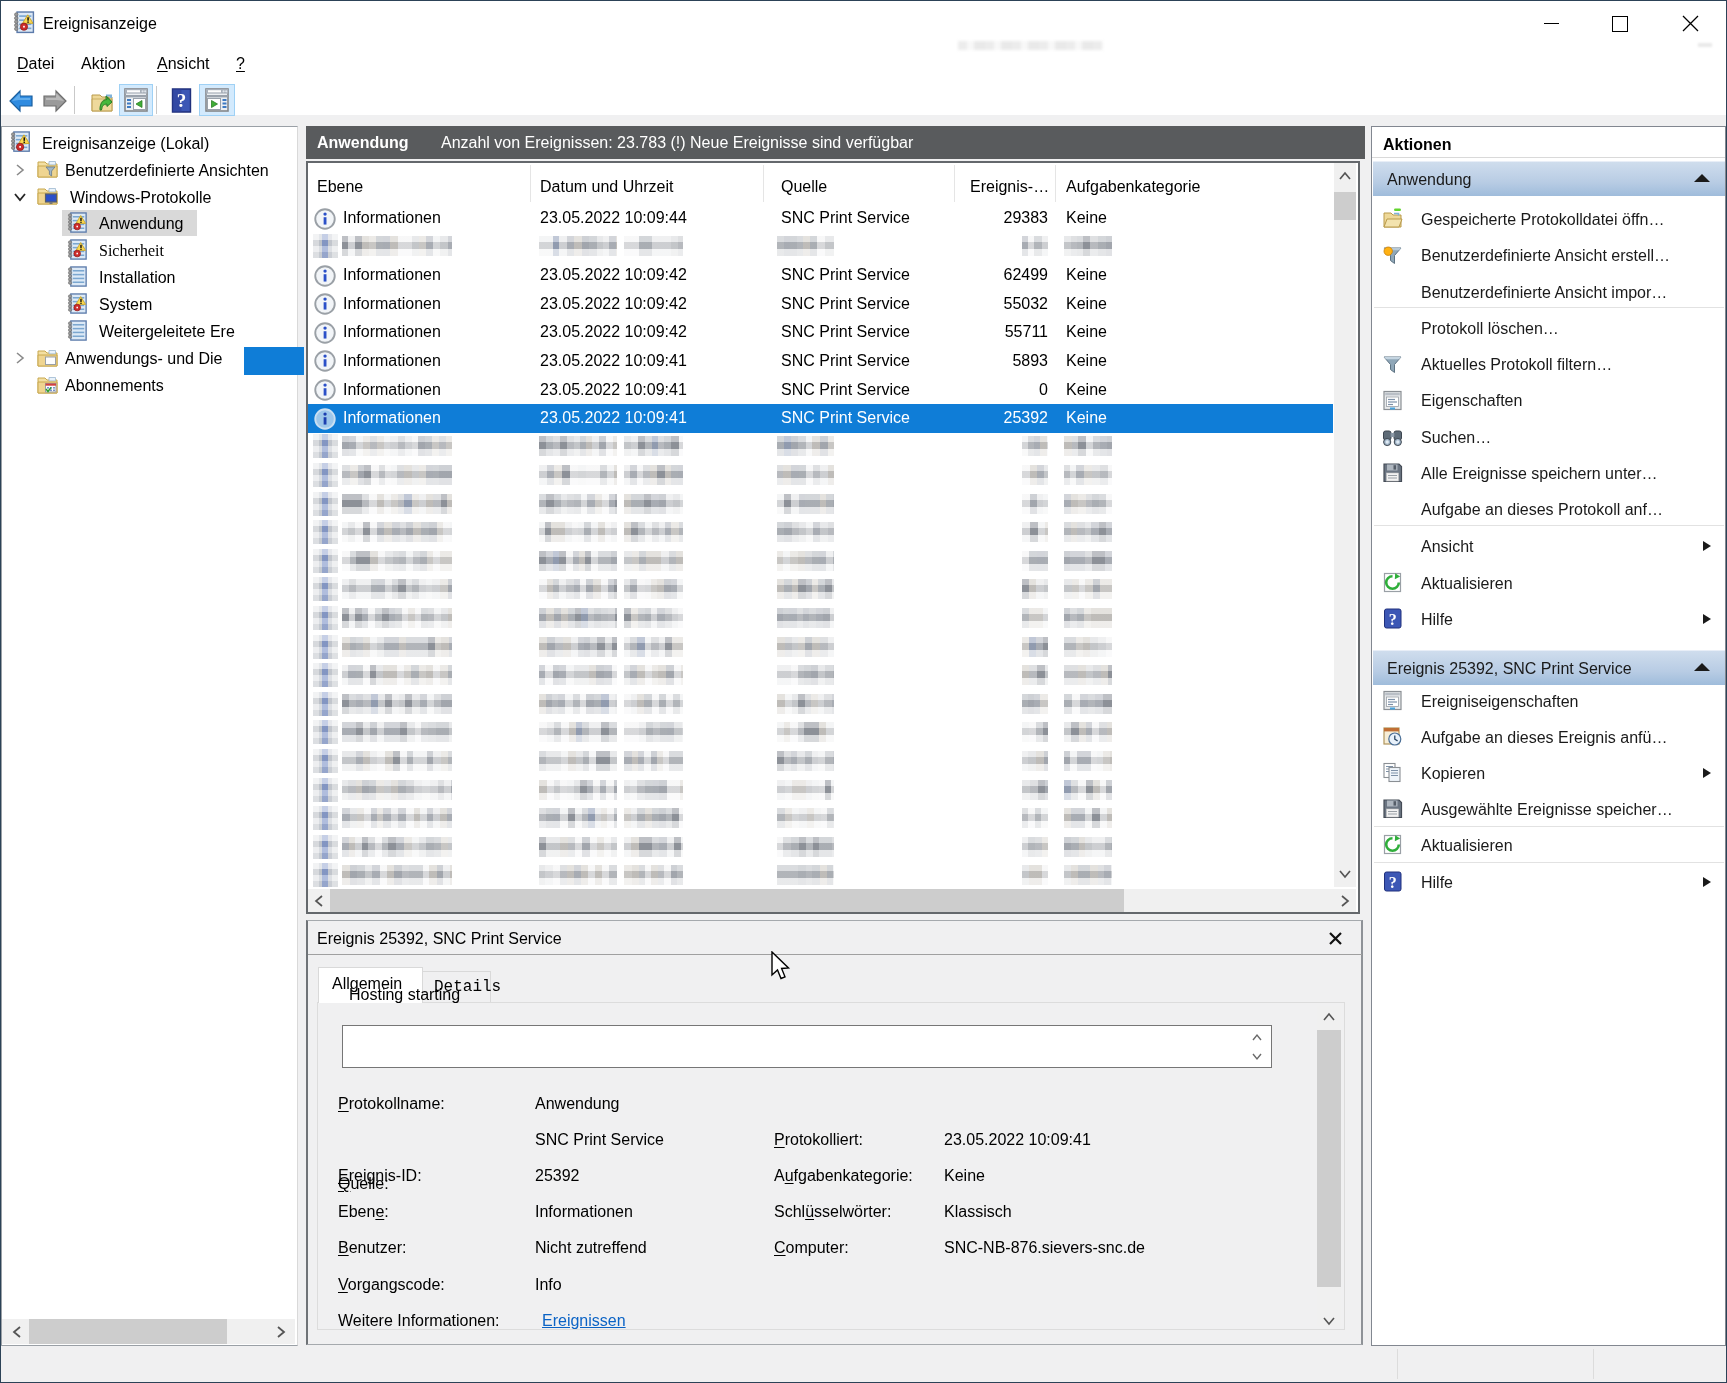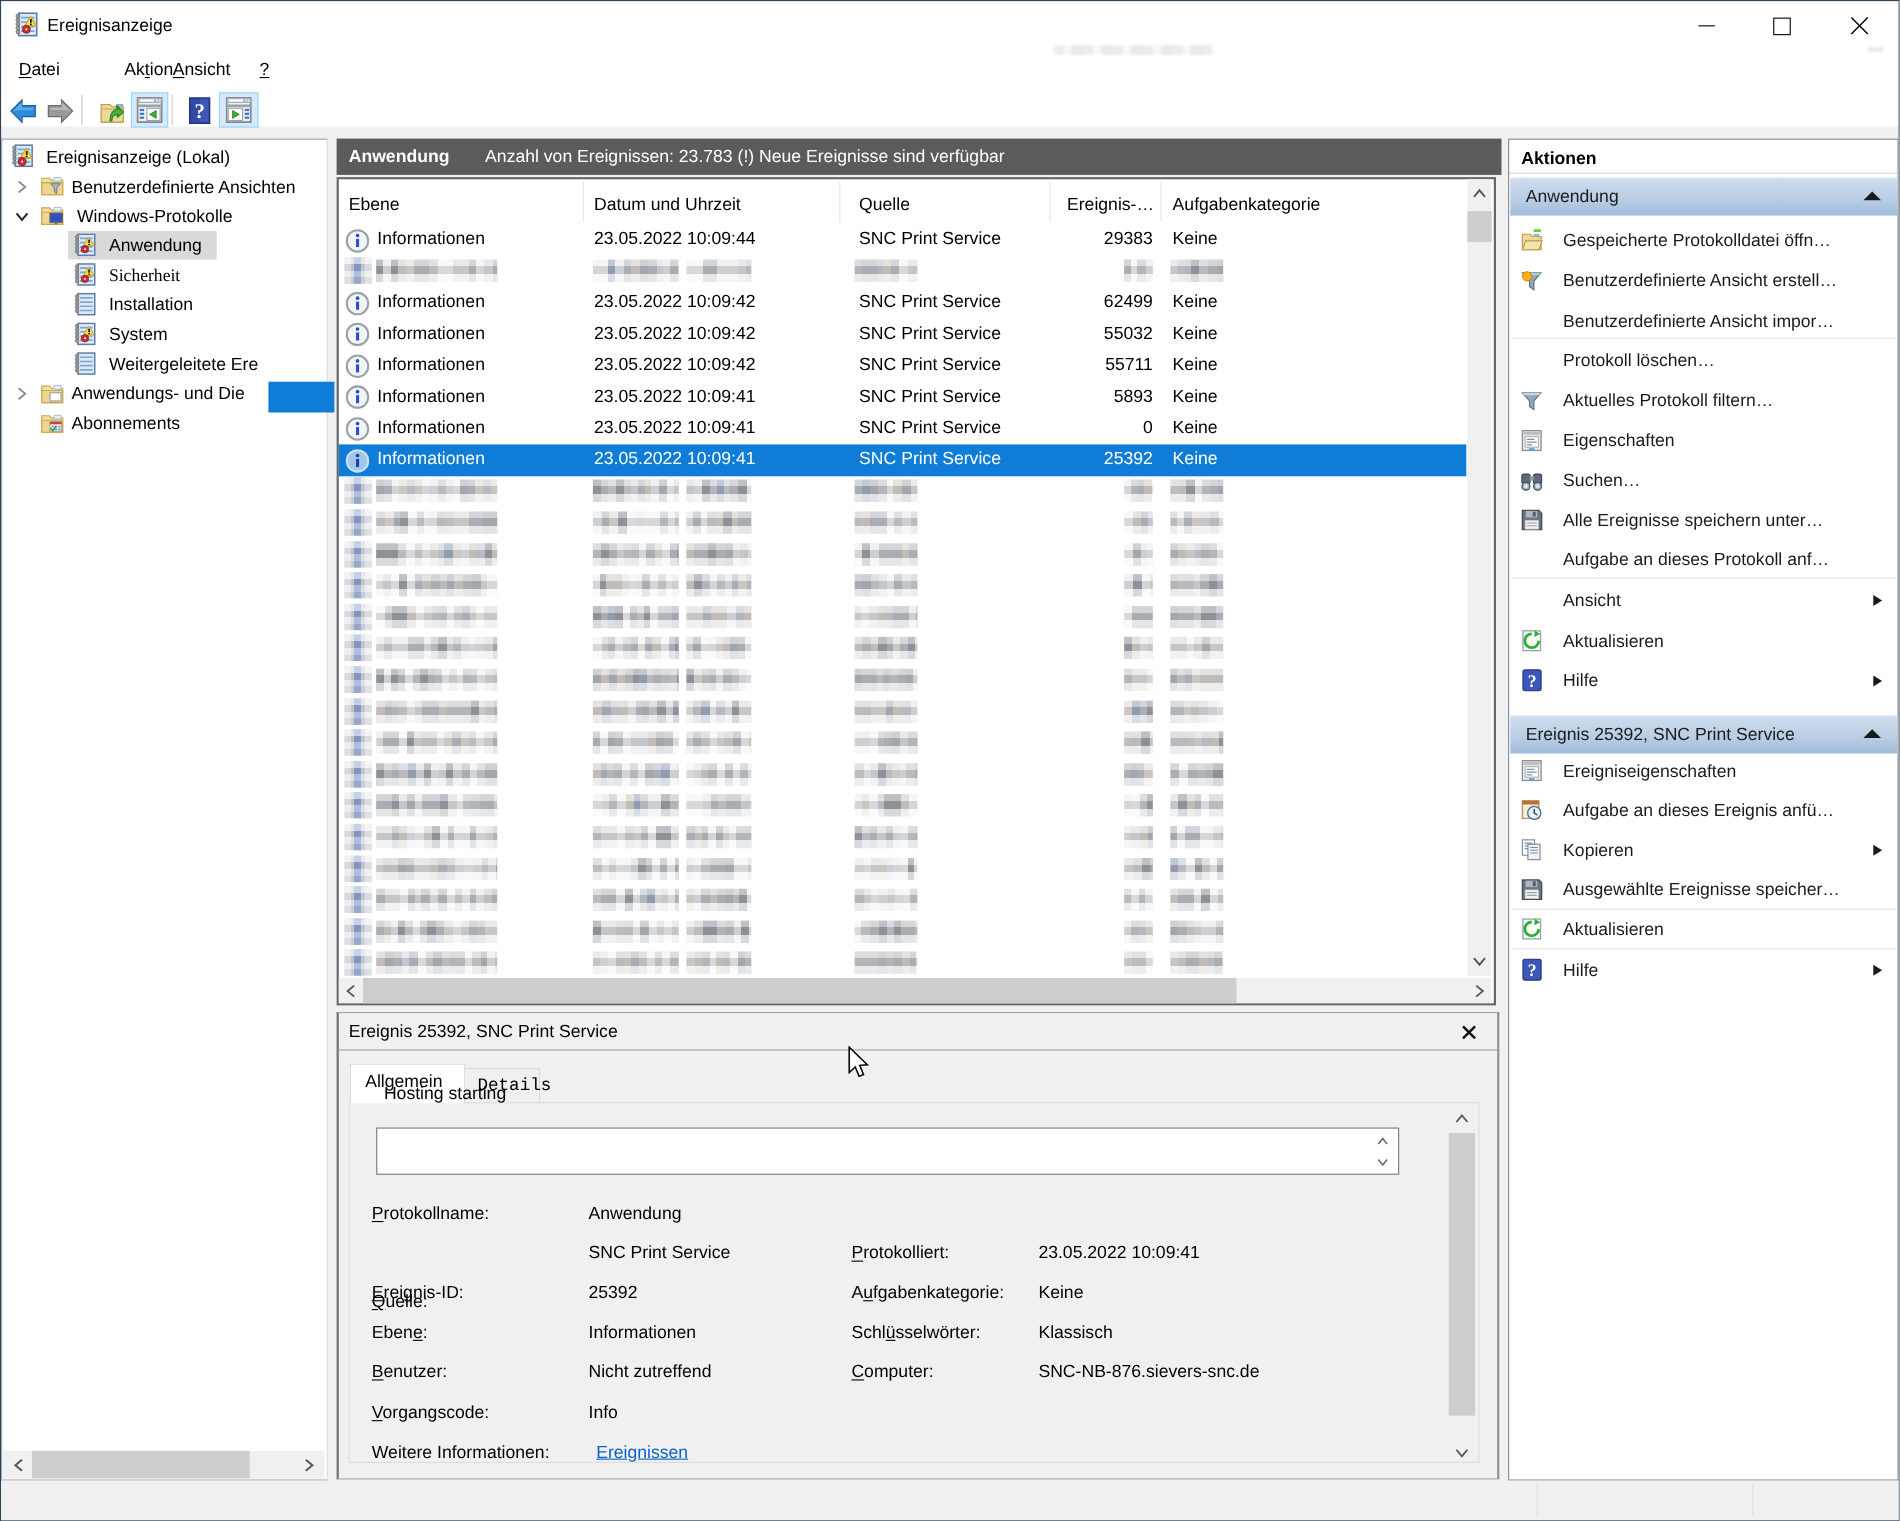--- a/index.html
+++ b/index.html
@@ -99,21 +99,21 @@
 </svg>
 <div class="ab txt" style="left:43px;top:15px;font-size:16px;">Ereignisanzeige</div>
 
 <div class="ab" style="left:1544px;top:23px;width:15px;height:1px;background:#000;"></div>
 <div class="ab" style="left:1612px;top:16px;width:14px;height:14px;border:1px solid #000;"></div>
 <svg class="ab" style="left:1682px;top:15px;" width="17" height="17">
     <path d="M1 1 L16 16 M16 1 L1 16" stroke="#000" stroke-width="1.3"></path>
   </svg>
 
 <div class="ab txt" style="left:17px;top:55px;font-size:16px;"><u>D</u>atei</div>
-<div class="ab txt" style="left:81px;top:55px;font-size:16px;margin-left:32px;">Ak<u>t</u>ion</div>
+<div class="ab txt" style="left:81px;top:55px;font-size:16px;">Ak<u>t</u>ion</div>
 <div class="ab txt" style="left:157px;top:55px;font-size:16px;"><u>A</u>nsicht</div>
 <div class="ab txt" style="left:236px;top:55px;font-size:16px;"><u>?</u></div>
 
 <div id="toolbar" class="ab" style="left:0;top:83px;">
 
   <svg class="ab" style="left:8px;top:6px" width="26" height="24" viewBox="0 0 26 24">
     <path d="M12 2 L12 7 L24 7 L24 17 L12 17 L12 22 L2 12 Z" fill="#2f8be0" stroke="#1b5f9e" stroke-width="1.2"></path>
     <path d="M12 4 L12 9 L22 9 L22 11 L11 11 L4 12 L12 4Z" fill="#6cb4ef" opacity="0.8"></path>
   </svg>
 

